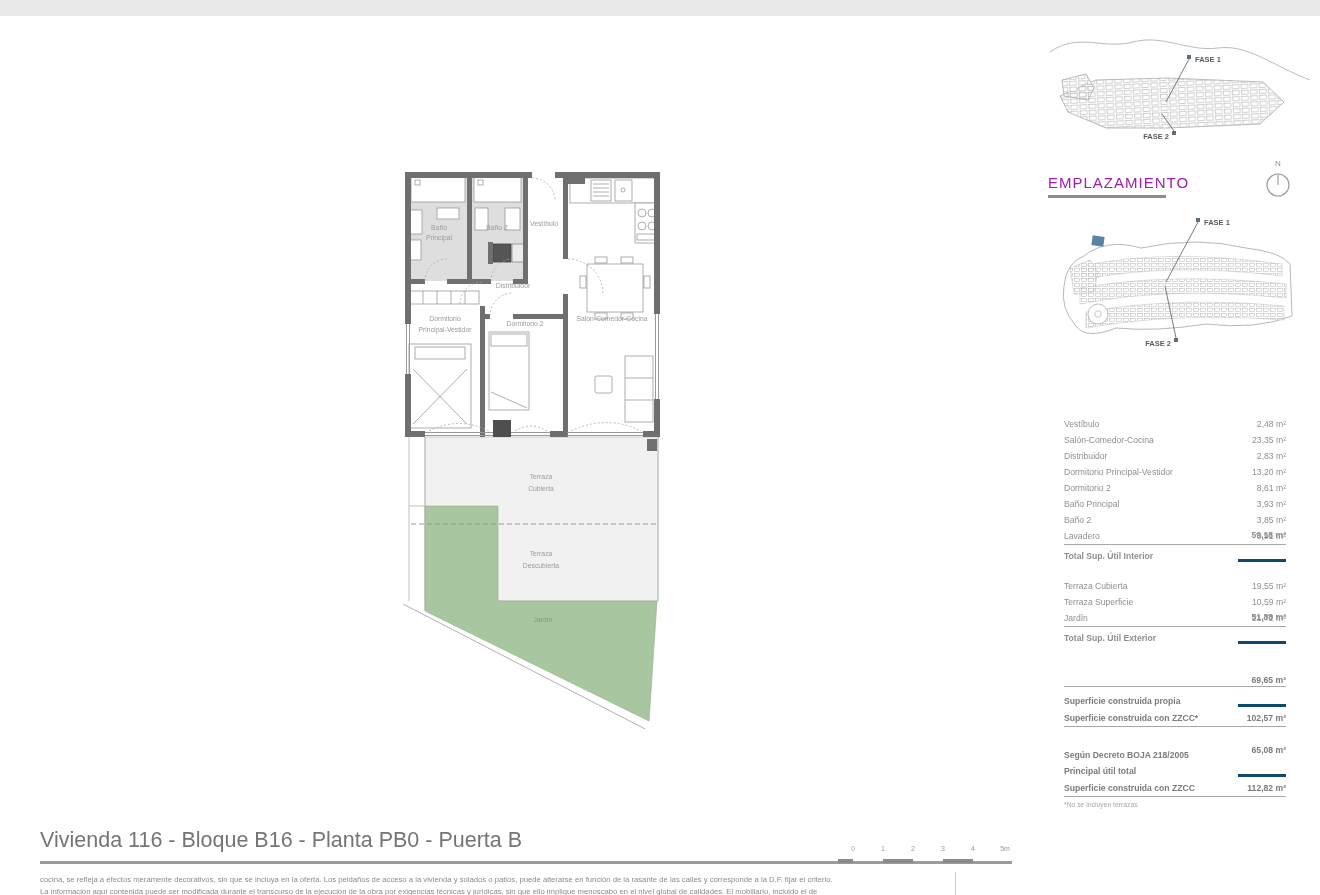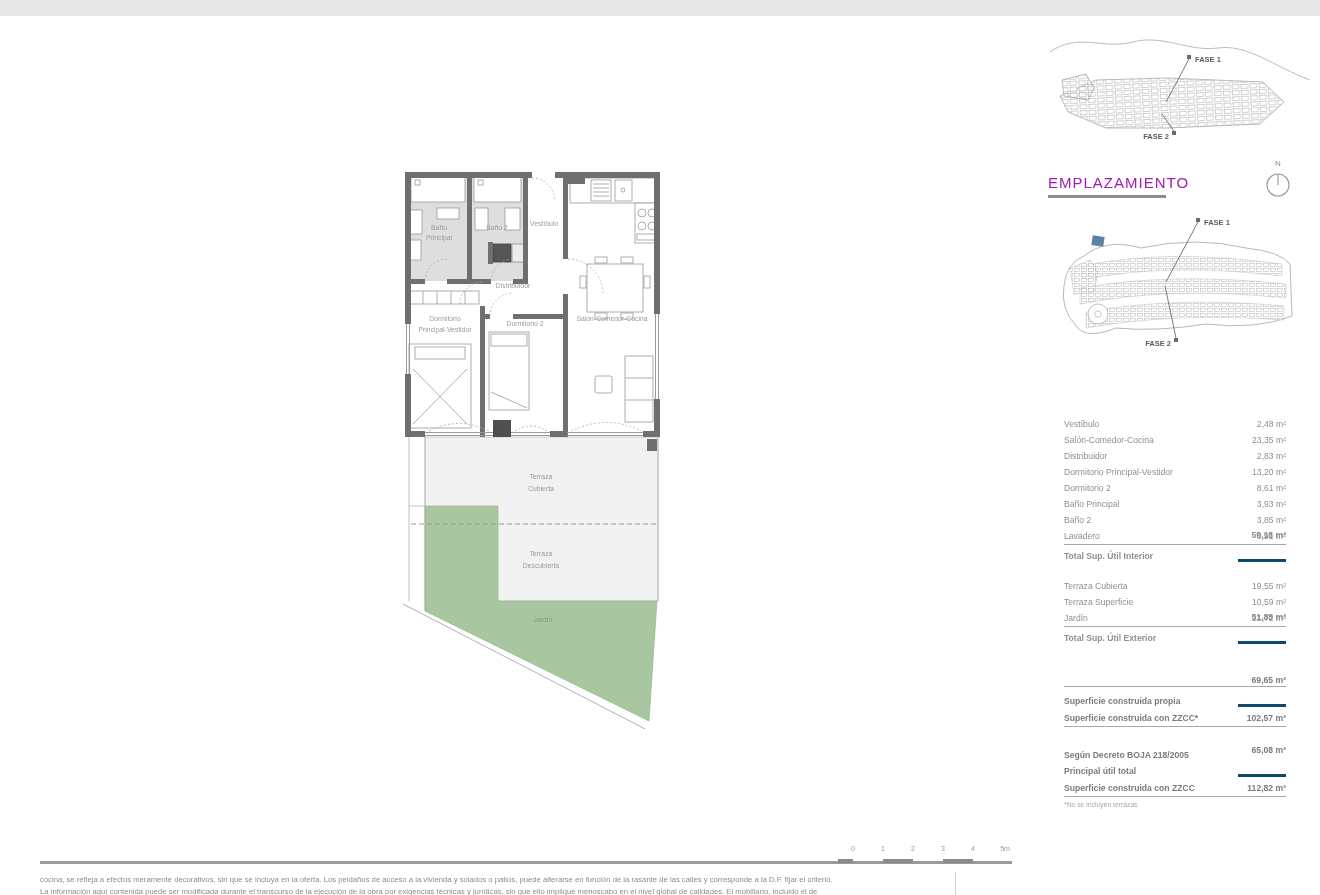--- a/index.html
+++ b/index.html
@@ -315,20 +315,21 @@
           <span class="sval underlined">65,08 m²</span>
         </div>
       <div class="srow srow17 bold bborder">
           <span class="slabel">Superficie construida con ZZCC</span>
           <span class="sval">112,82 m²</span>
         </div>
       <div class="footnote">*No se incluyen terrazas</div>
     </div>
   </div>
 
+  <div class="abs ftitle" style="left:40px;top:812px;">Vivienda 116 - Bloque B16 - Planta PB0 - Puerta B</div>
   <div class="abs frule" style="left:40px;top:845px;width:972px;"></div>
 
   <div class="abs" style="left:823px;top:829px;width:200px;height:20px;">
     <span class="scale-lbl" style="left:30px;">0</span>
     <span class="scale-lbl" style="left:60px;">1</span>
     <span class="scale-lbl" style="left:90px;">2</span>
     <span class="scale-lbl" style="left:120px;">3</span>
     <span class="scale-lbl" style="left:150px;">4</span>
     <span class="scale-lbl" style="left:182px;">5m</span>
     <div class="scale-seg" style="left:15px;width:15px;"></div>

